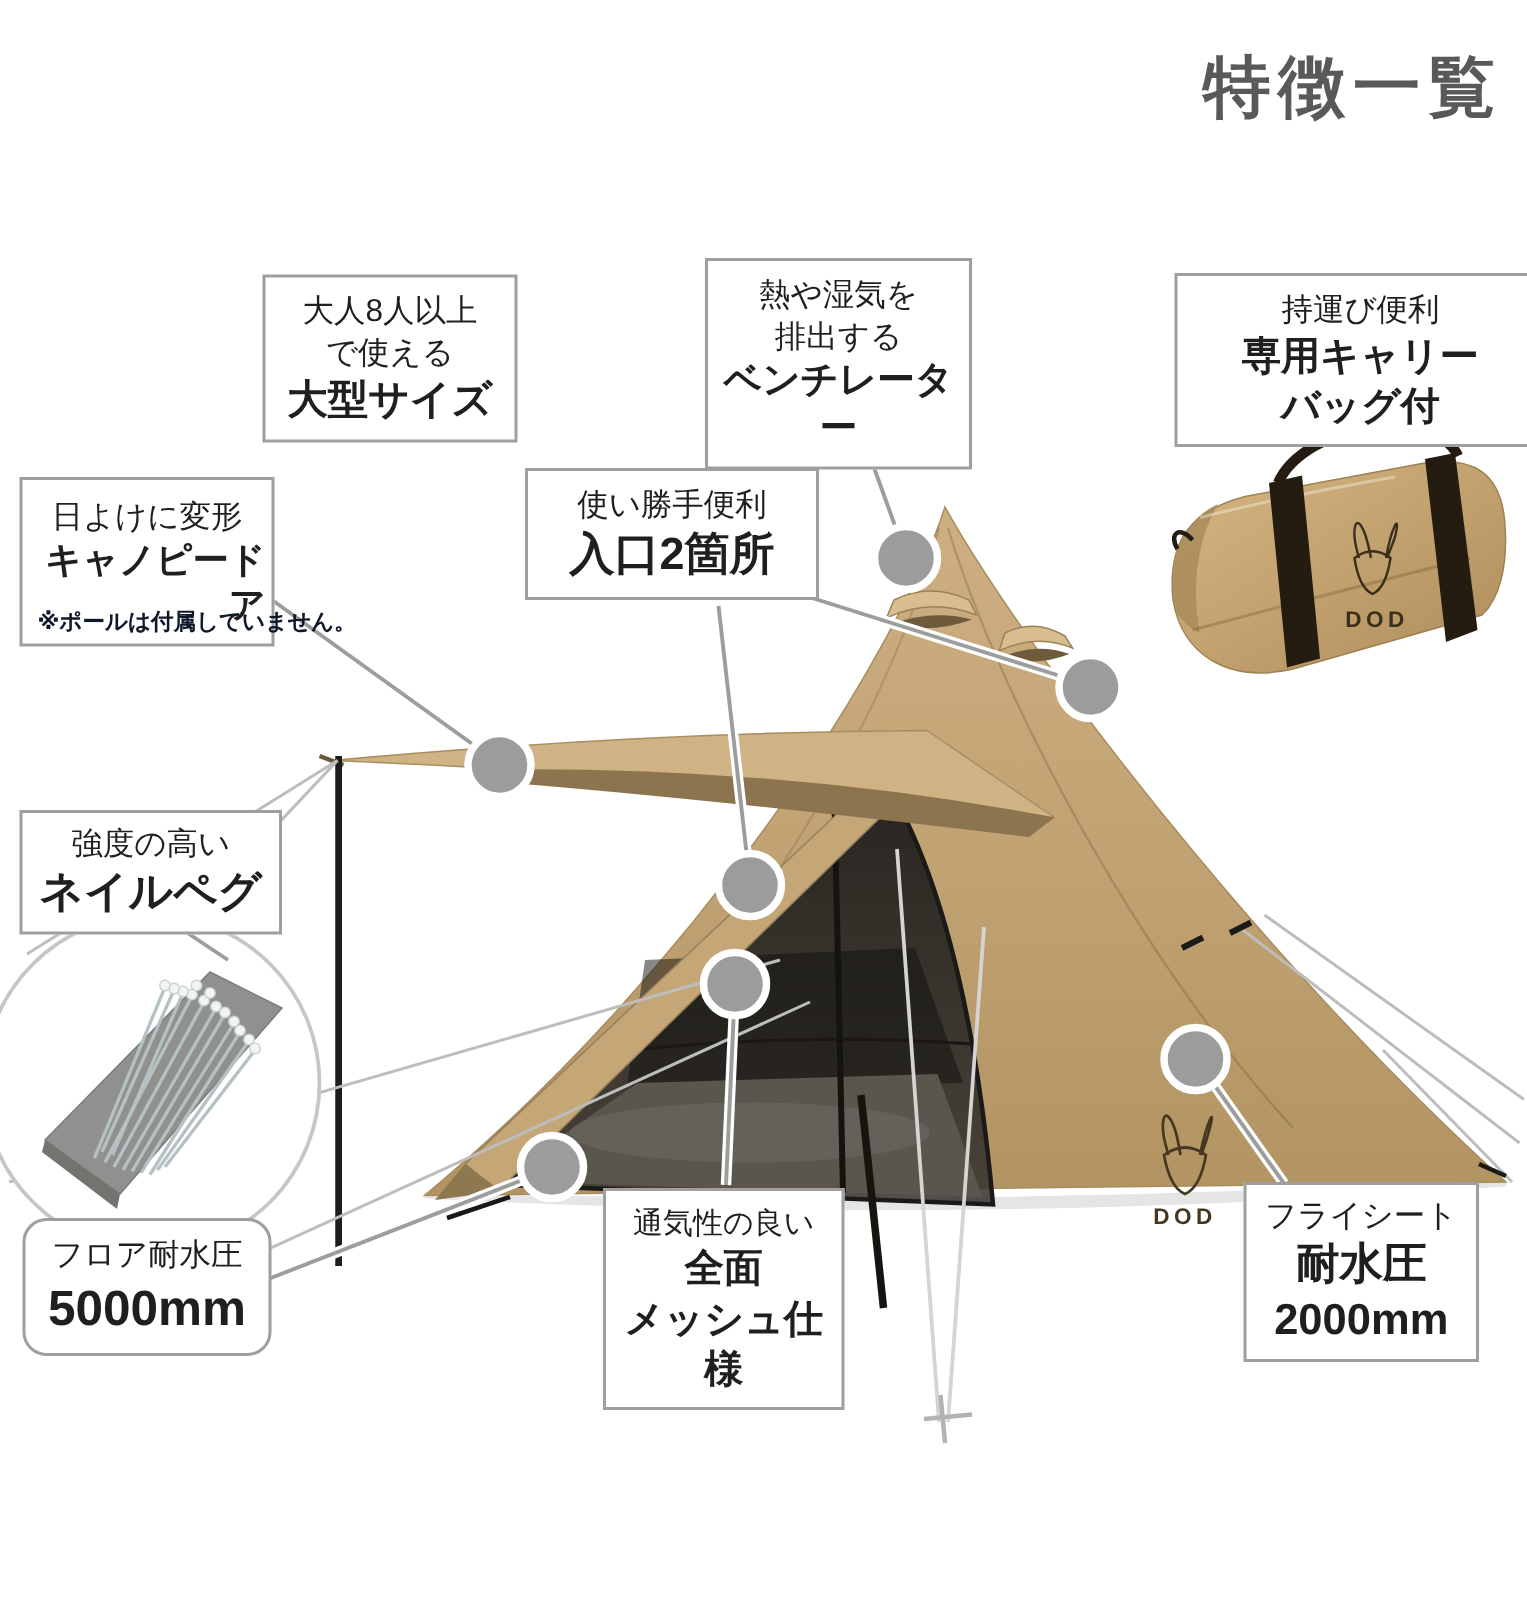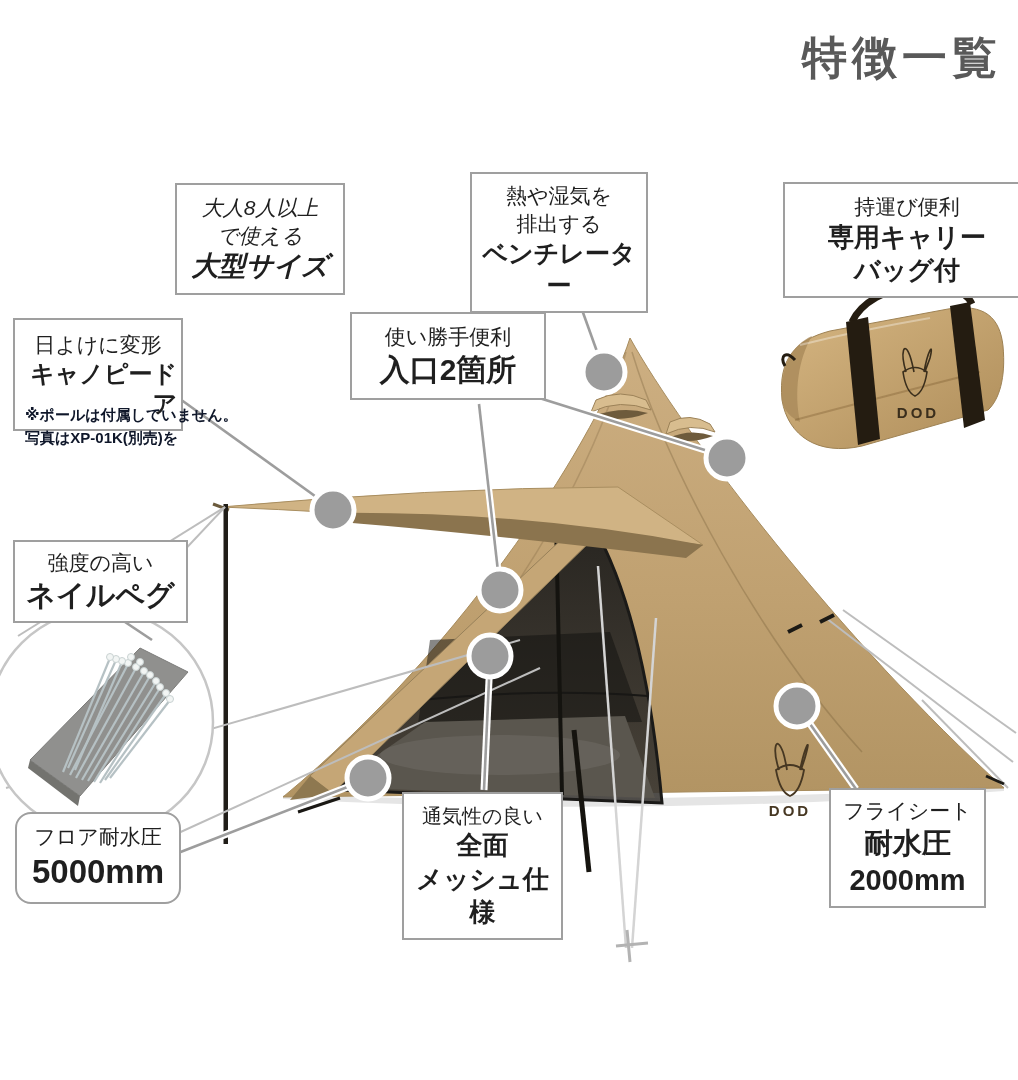--- a/index.html
+++ b/index.html
@@ -11,21 +11,21 @@
     position:absolute;top:28px;right:16px;font-size:45px;font-weight:bold;
     letter-spacing:5px;color:var(--title,#595959);
   }
   .artwork{position:absolute;left:0;top:0;width:1018px;height:1080px;}
   .callout{
     position:absolute;background:#ffffff;border:2px solid var(--box-border,#9f9f9f);
     box-sizing:border-box;text-align:center;padding:9px 4px;
   }
   .callout .l-reg{font-size:21px;line-height:1.32;font-weight:normal;}
   .callout .l-bold{font-size:27px;line-height:1.28;font-weight:bold;}
-  #cb-size{left:175px;top:183px;width:170px;font-style:italic;}
+  #cb-size{left:175px;top:183px;width:170px;}
   #cb-vent{left:470px;top:172px;width:178px;font-family:Liberation Serif, serif;}
   #cb-vent .l-bold{font-size:25px;}
   #cb-bag{left:783px;top:182px;width:248px;}
   #cb-bag .l-bold{font-size:26px;}
   #cb-canopy{left:13px;top:318px;width:170px;padding-top:11px;}
   #cb-canopy .l-bold{font-size:24px;text-align:right;}
   #cb-entrance{left:350px;top:312px;width:196px;}
   #cb-entrance .l-bold{font-size:30px;}
   #cb-peg{left:13px;top:540px;width:175px;padding:7px 4px;}
   #cb-peg .l-bold{font-size:29px;}
@@ -227,21 +227,20 @@
     <div class="l-bold">バッグ付</div>
   </div>
 
   <div class="callout" id="cb-canopy">
     <div class="l-reg">日よけに変形</div>
     <div class="l-bold">キャノピードア</div>
   </div>
 
   <div class="note">
     <div>※ポールは付属していません。</div>
-    <div>写真はXP-01K(別売)を</div>
   </div>
 
   <div class="callout" id="cb-entrance">
     <div class="l-reg">使い勝手便利</div>
     <div class="l-bold">入口2箇所</div>
   </div>
 
   <div class="callout" id="cb-peg">
     <div class="l-reg">強度の高い</div>
     <div class="l-bold">ネイルペグ</div>

